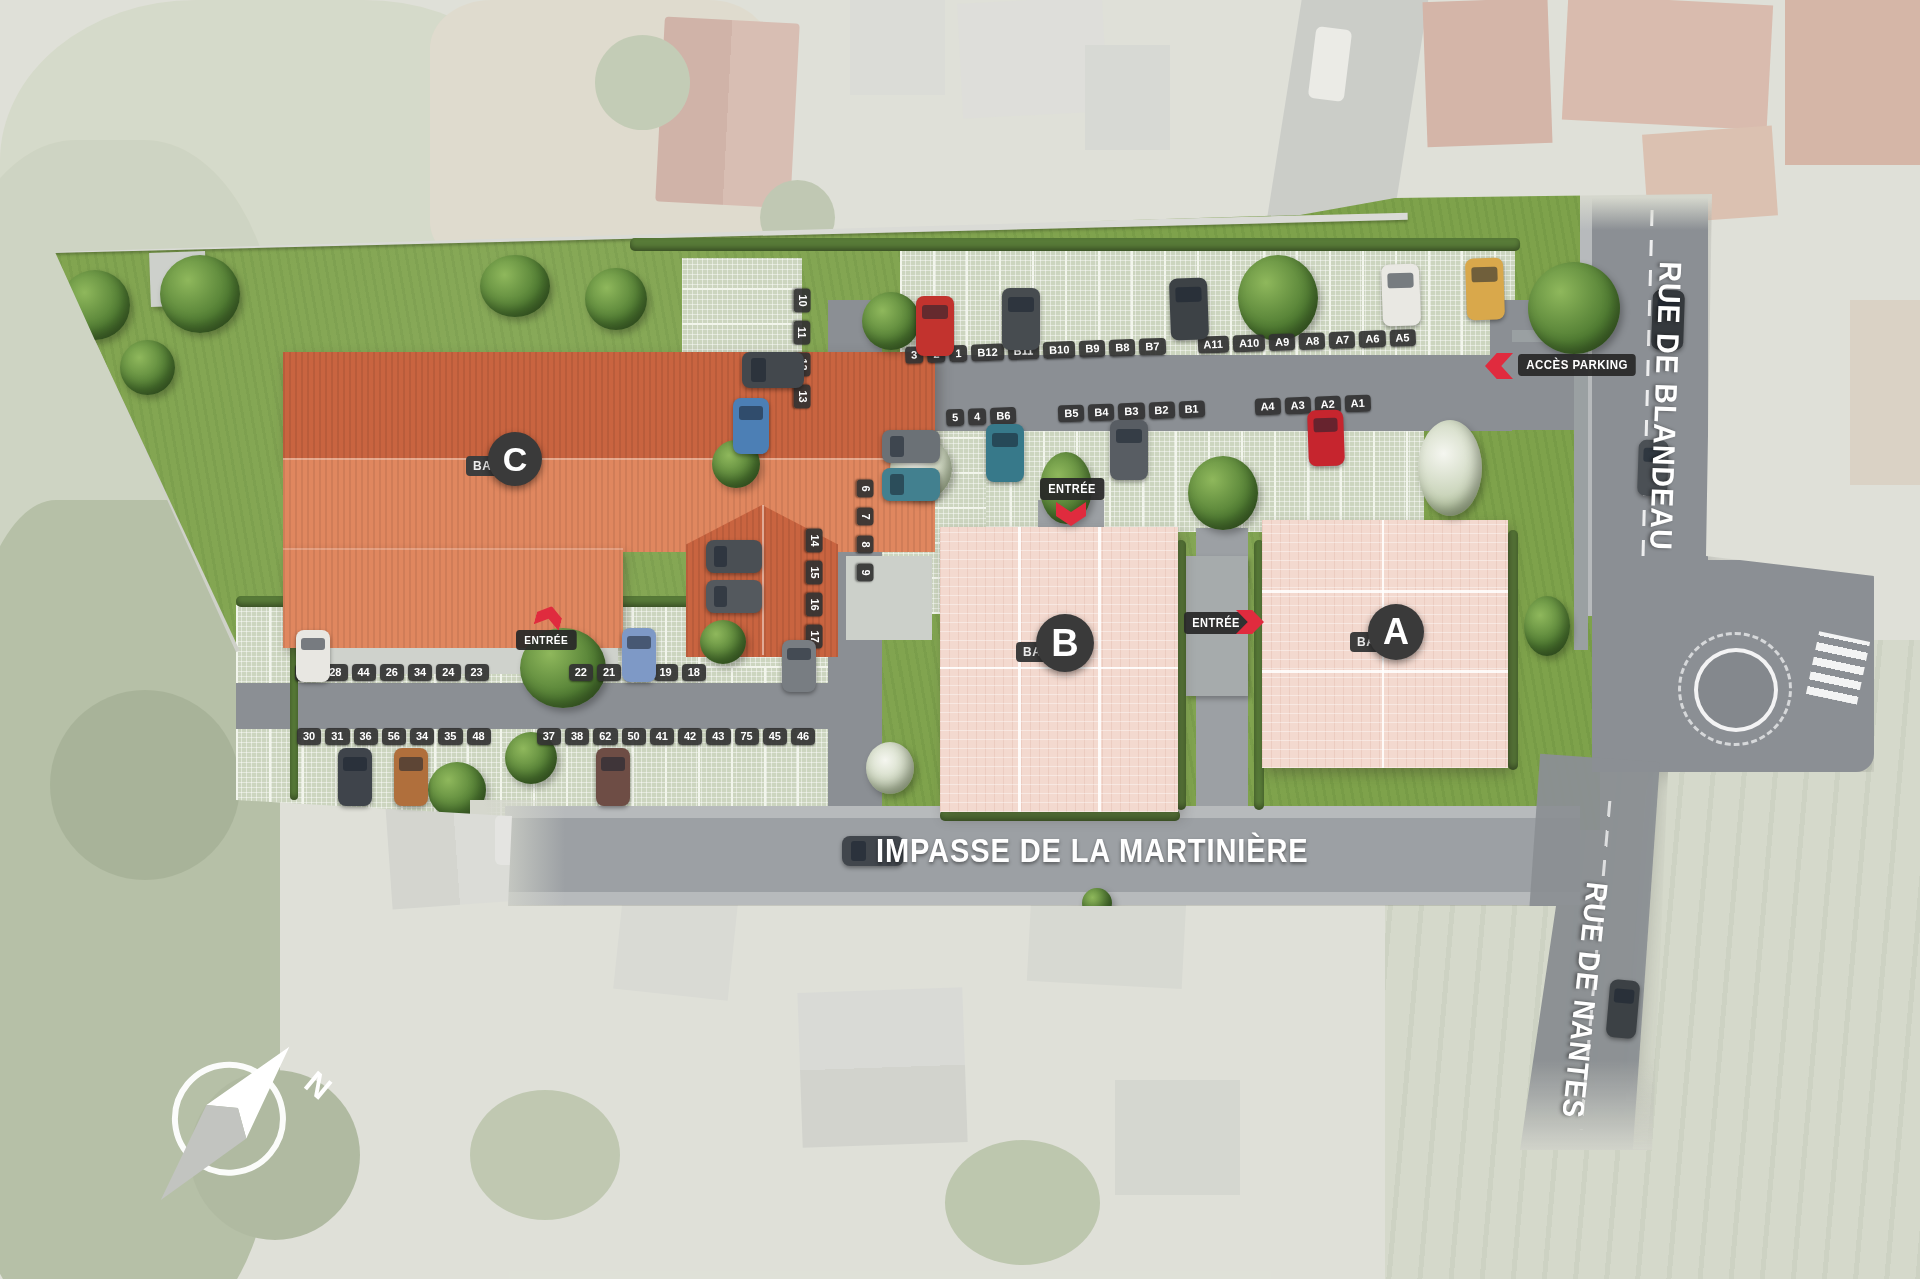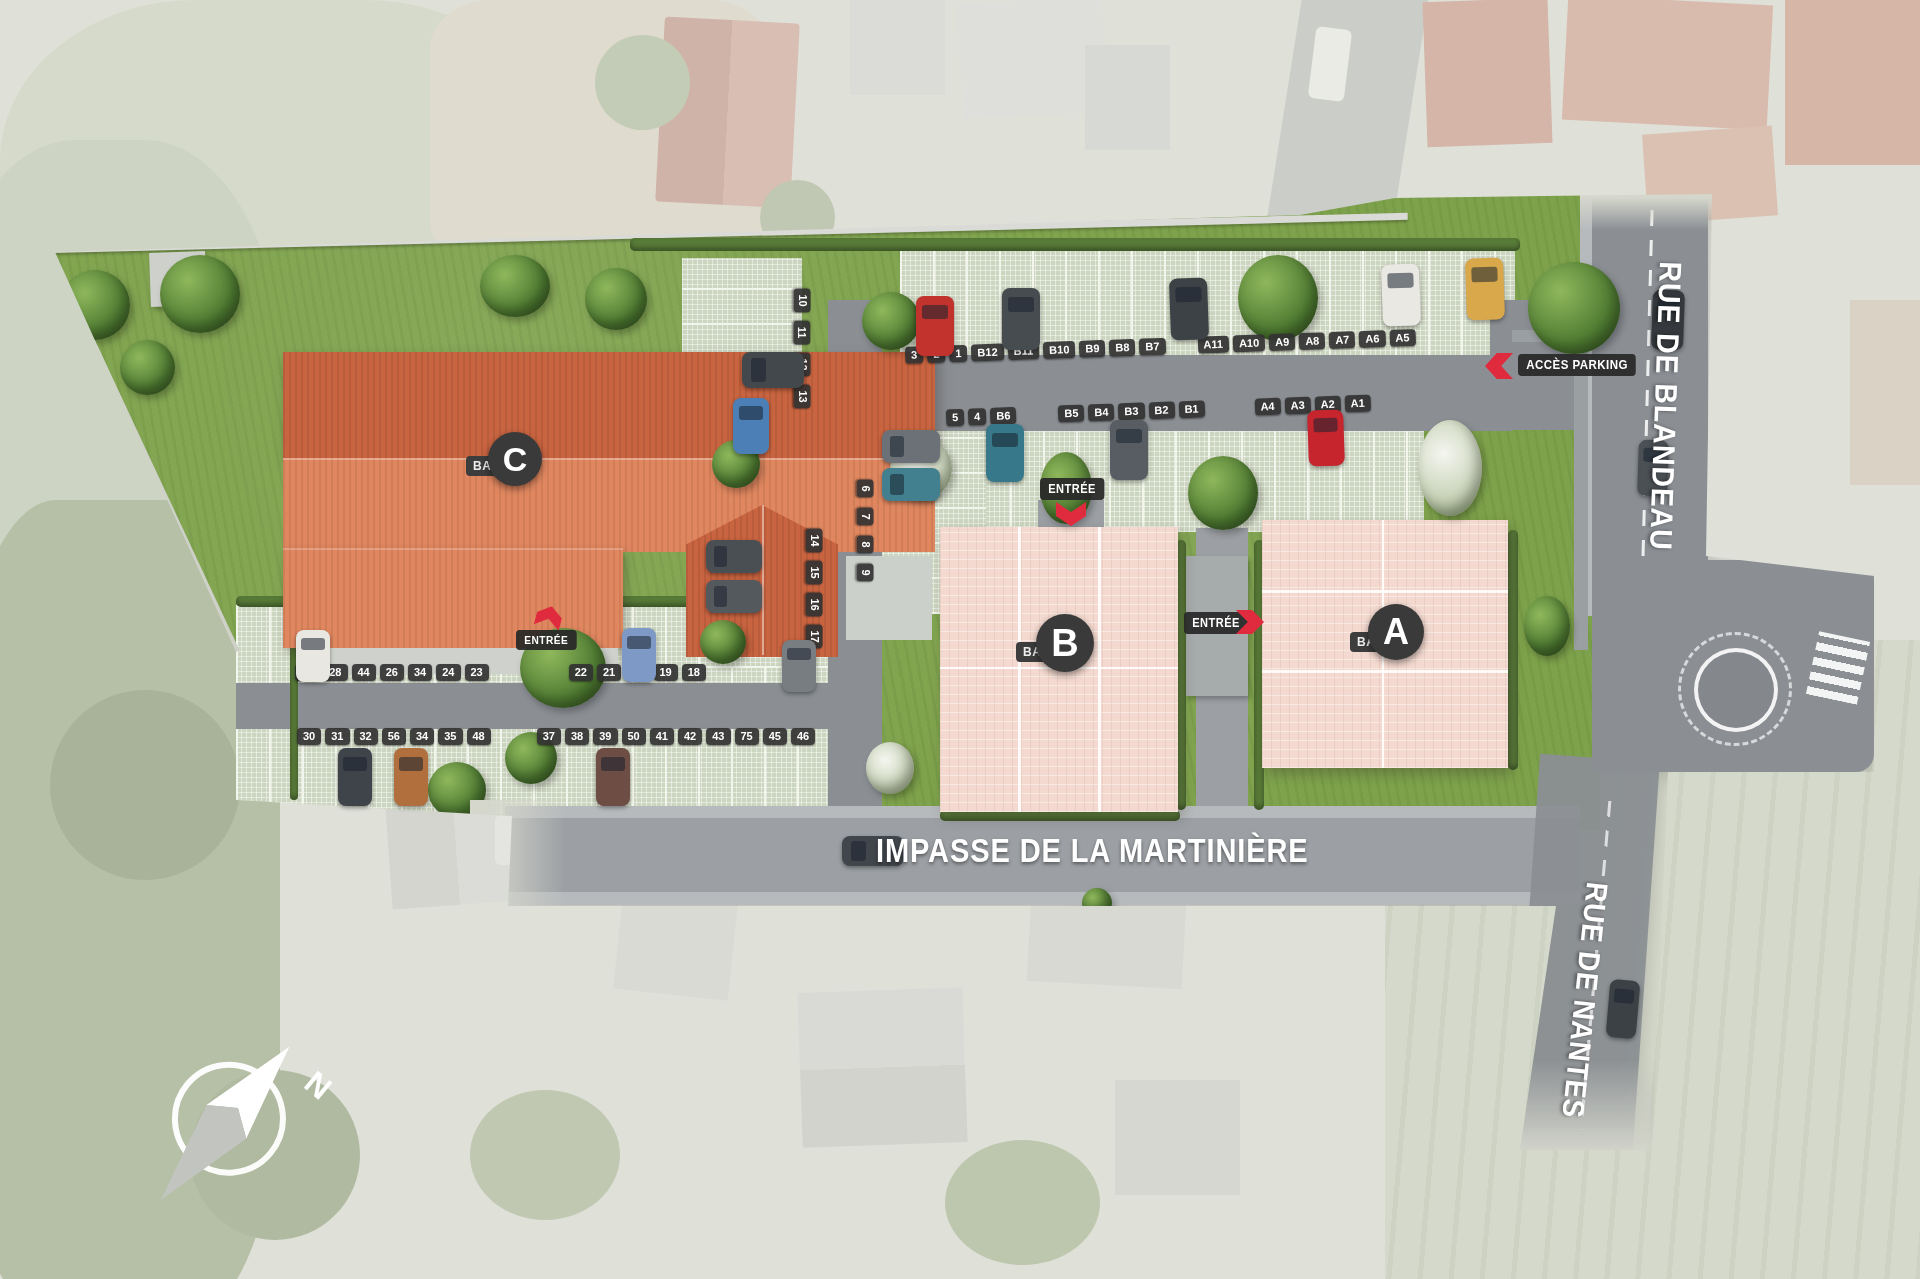--- a/index.html
+++ b/index.html
@@ -280,29 +280,29 @@
     <span class="chip">22</span>
     <span class="chip">21</span>
     <span class="chip">20</span>
     <span class="chip">19</span>
     <span class="chip">18</span>
   </div>
 
   <div class="row" style="left:297px;top:728px;">
     <span class="chip">30</span>
     <span class="chip">31</span>
-    <span class="chip">32</span>
+    <span class="chip">36</span>
     <span class="chip">56</span>
     <span class="chip">34</span>
     <span class="chip">35</span>
     <span class="chip">48</span>
     <span class="gap" style="width:38px;"></span>
     <span class="chip">37</span>
     <span class="chip">38</span>
-    <span class="chip">39</span>
+    <span class="chip">62</span>
     <span class="chip">50</span>
     <span class="chip">41</span>
     <span class="chip">42</span>
     <span class="chip">43</span>
     <span class="chip">75</span>
     <span class="chip">45</span>
     <span class="chip">46</span>
   </div>
 
   <div class="car" style="left:916px;top:296px;width:38px;height:60px;background:#c2332e;"></div>

